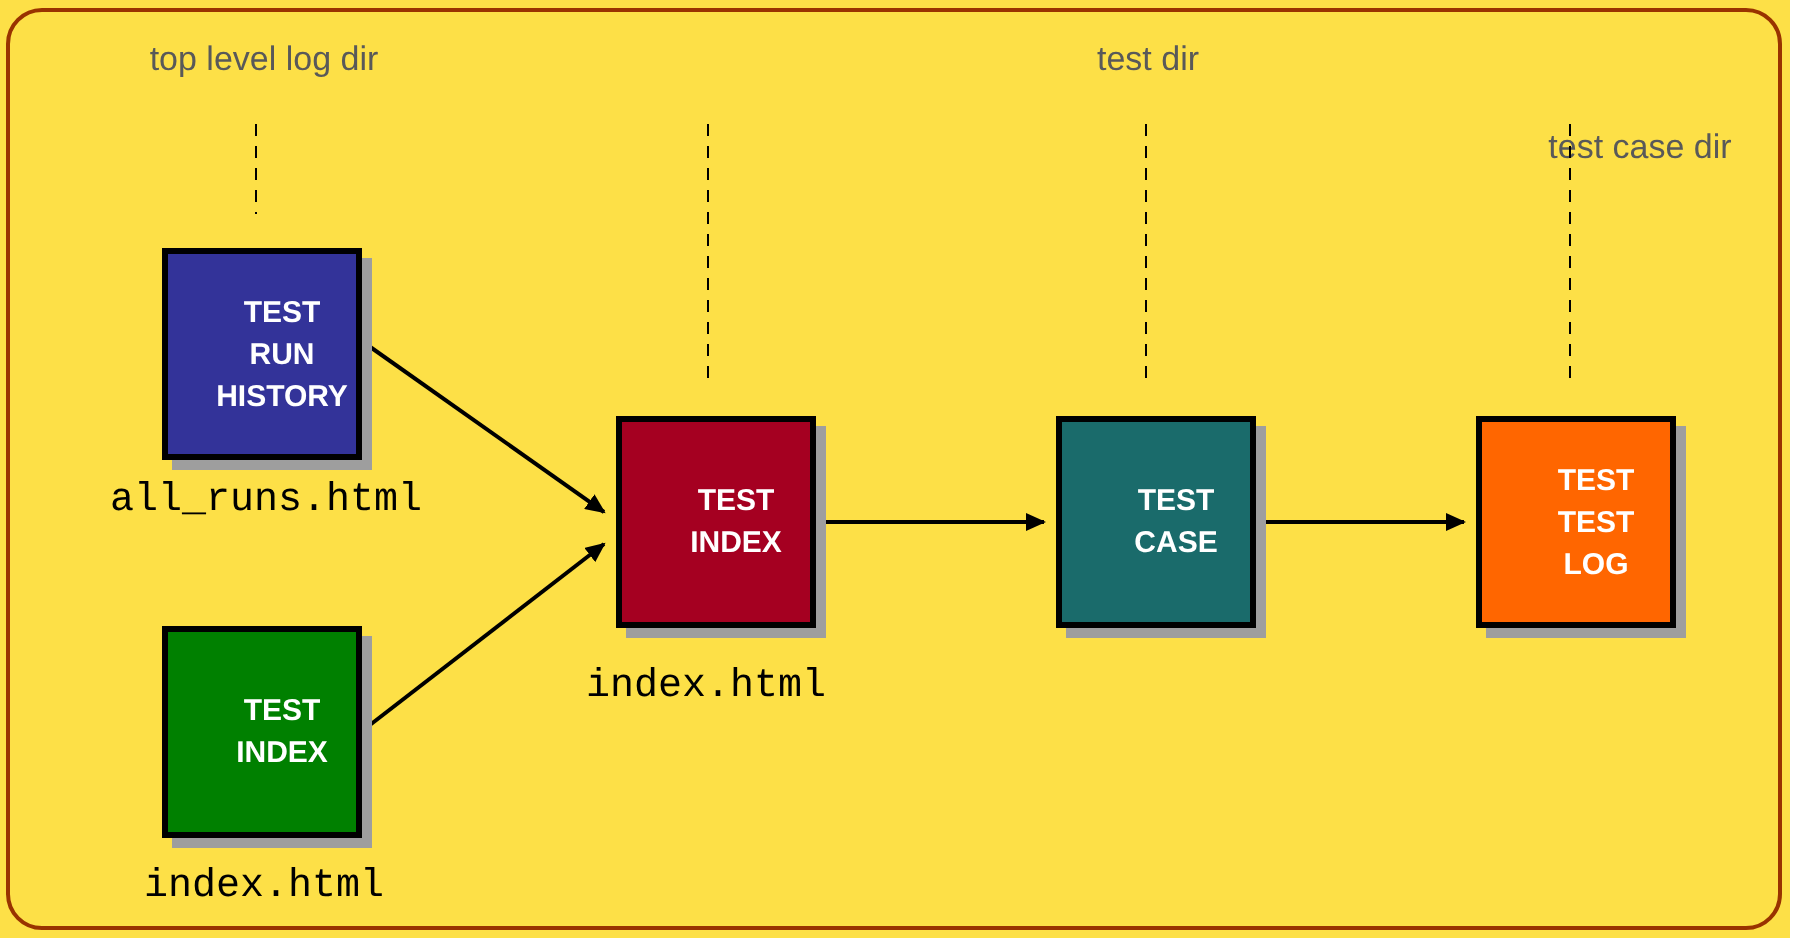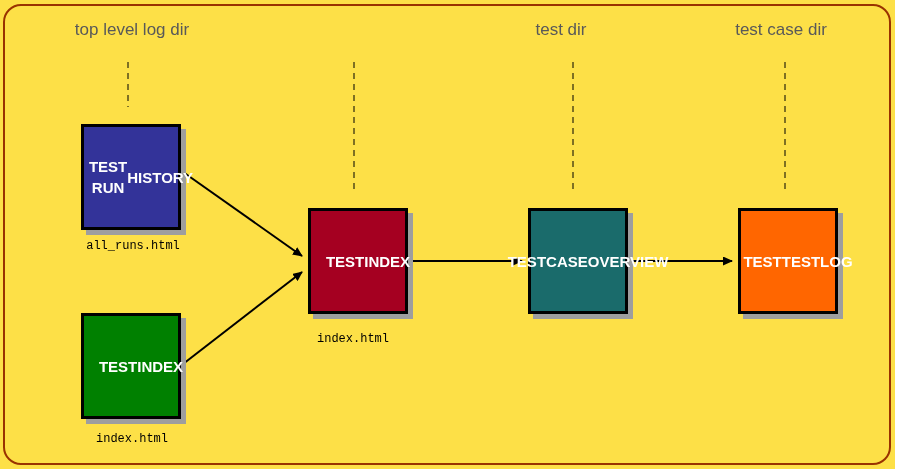--- a/index.html
+++ b/index.html
@@ -18,50 +18,50 @@
     font-size:17px; color:#595959; white-space:nowrap;
   }
   .connector-layer {
     position:absolute; left:0; top:0; width:899px; height:469px;
     pointer-events:none;
   }
   .node {
     position:absolute; width:100px; height:106px; box-sizing:border-box;
     border:3px solid #000000;
     box-shadow:5px 5px 0 #9e9e9e;
-    display:flex; flex-direction:row; align-items:center; justify-content:center;
+    display:flex; flex-direction:column; align-items:center; justify-content:center;
     color:#ffffff; font-weight:bold; font-size:15px; line-height:21px;
     text-align:center;
     padding-left:20px;
   }
   .node span { display:block; }
   #node-test-run-history   { left:81px;  top:124px; }
   #node-test-index-main    { left:81px;  top:313px; }
   #node-test-index-run     { left:308px; top:208px; }
   #node-test-suite-overview{ left:528px; top:208px; }
   #node-test-case-log      { left:738px; top:208px; }
   .file-label {
     position:absolute; transform:translateX(-50%);
     font-family:"Liberation Mono", "DejaVu Sans Mono", monospace;
-    font-size:12px; color:#000000; white-space:nowrap;
+    font-size:20px; color:#000000; white-space:nowrap;
   }
   #file-all-runs   { left:133px; top:239px; }
   #file-index-main { left:132px; top:432px; }
   #file-index-run  { left:353px; top:332px; }
 </style>
 </head>
 <body>
 
 <div id="stage">
 
   <div class="frame"></div>
 
   <div class="col-header" style="left:132px;">top level log dir</div>
-  <div class="col-header" style="left:561px;">test dir</div>
-  <div class="col-header" style="left:781px;">test case dir</div>
+  <div class="col-header" style="left:574px;">test dir</div>
+  <div class="col-header" style="left:820px;margin-top:44px;">test case dir</div>
 
   <svg class="connector-layer" viewBox="0 0 899 469">
     <defs>
       <marker id="ah" markerWidth="11" markerHeight="9" refX="9" refY="4.5" orient="auto" markerUnits="userSpaceOnUse">
         <path d="M0,0 L10,4.5 L0,9 z" fill="#000000"></path>
       </marker>
     </defs>
     <line x1="128" y1="62" x2="128" y2="107" stroke="#000" stroke-width="1" stroke-dasharray="6,5"></line>
     <line x1="354" y1="62" x2="354" y2="193" stroke="#000" stroke-width="1" stroke-dasharray="6,5"></line>
     <line x1="573" y1="62" x2="573" y2="193" stroke="#000" stroke-width="1" stroke-dasharray="6,5"></line>
@@ -84,21 +84,20 @@
   </div>
 
   <div class="node" id="node-test-index-run" style="background-color: rgb(165, 0, 33);">
     <span>TEST</span>
     <span>INDEX</span>
   </div>
 
   <div class="node" id="node-test-suite-overview" style="background-color: rgb(26, 107, 107);">
     <span>TEST</span>
     <span>CASE</span>
-    <span>OVERVIEW</span>
   </div>
 
   <div class="node" id="node-test-case-log" style="background-color: rgb(255, 102, 0);">
     <span>TEST</span>
     <span>TEST</span>
     <span>LOG</span>
   </div>
 
   <div class="file-label" id="file-all-runs">all_runs.html</div>
   <div class="file-label" id="file-index-main">index.html</div>

